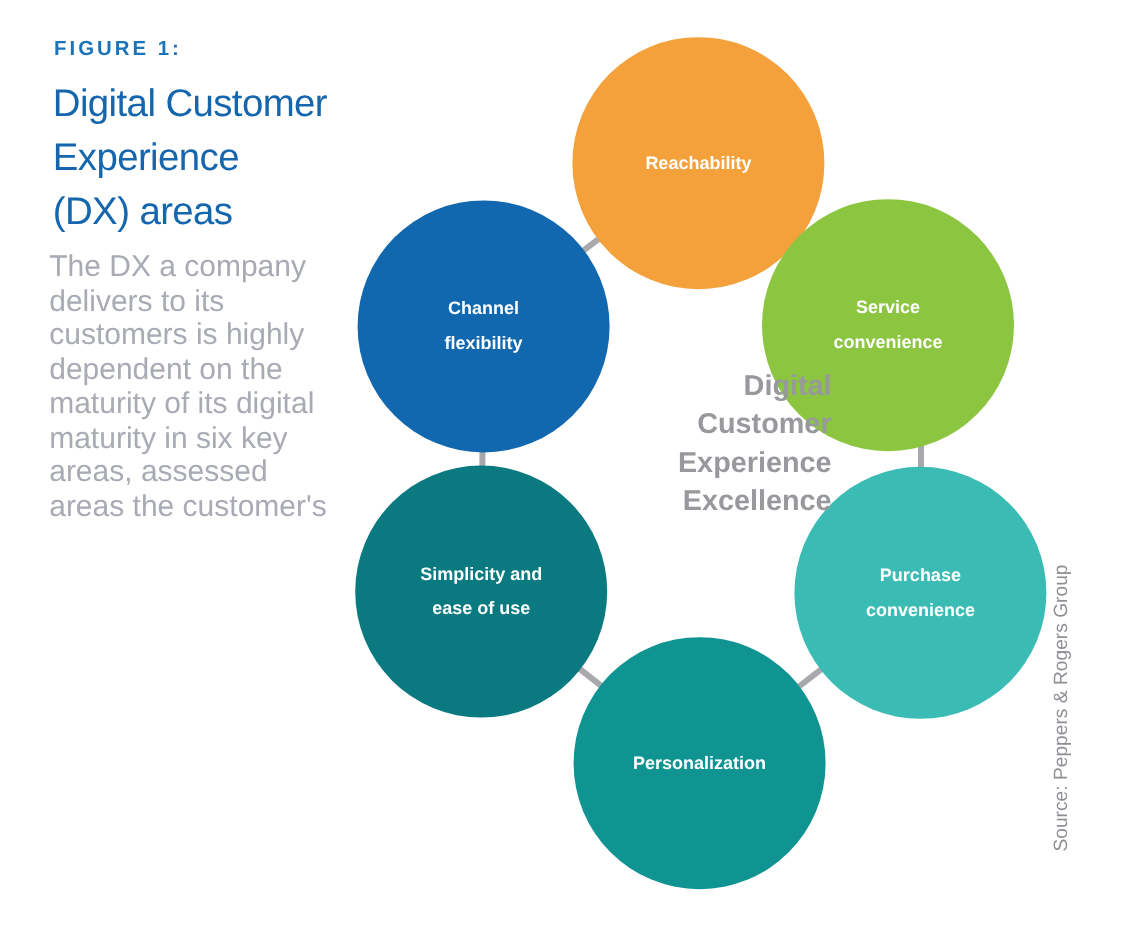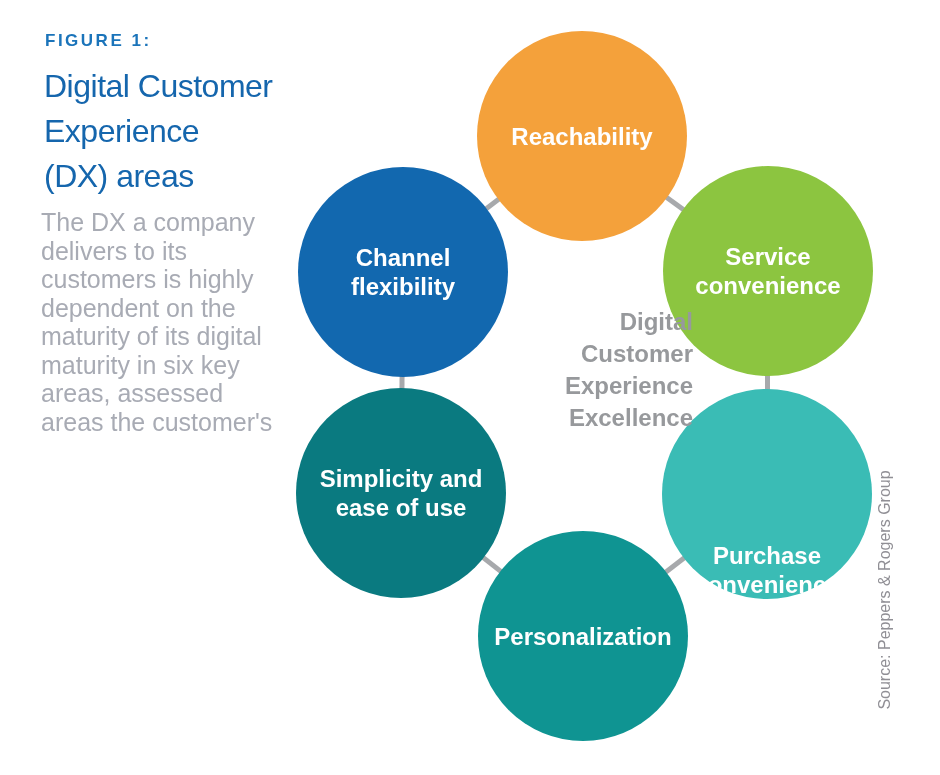--- a/index.html
+++ b/index.html
@@ -58,27 +58,27 @@
     width: 210px;
     height: 210px;
     border-radius: 50%;
     display: flex;
     align-items: center;
     justify-content: center;
     text-align: center;
   }
   .circle .clabel {
     color: #ffffff;
-    font-size: 24px;
+    font-size: 15px;
     font-weight: bold;
     line-height: 29px;
     white-space: pre-line;
   }
   .c-reachability    { left: 459px; top:  31px; }
-  .c-service         { left: 645px; top: 166px; }
+  .c-service         { left: 617px; top: 166px; }
   .c-purchase        { left: 644px; top: 389px; }
   .c-personalization { left: 460px; top: 531px; }
   .c-simplicity      { left: 278px; top: 388px; }
   .c-channel         { left: 280px; top: 167px; }
 
   
   .center-label {
     position: absolute;
     left: 455px;
     top: 306px;
@@ -136,21 +136,21 @@
 
   <div class="circle c-reachability" style="background: rgb(244, 161, 59);">
     <span class="clabel">Reachability</span>
   </div>
 
   <div class="circle c-service" style="background: rgb(140, 197, 64);">
     <span class="clabel">Service
 convenience</span>
   </div>
 
-  <div class="circle c-purchase" style="background: rgb(58, 188, 181); align-items: flex-end;">
+  <div class="circle c-purchase" style="background: rgb(58, 188, 181);">
     <span class="clabel">Purchase
 convenience</span>
   </div>
 
   <div class="circle c-personalization" style="background: rgb(15, 148, 146);">
     <span class="clabel">Personalization</span>
   </div>
 
   <div class="circle c-simplicity" style="background: rgb(10, 122, 128);">
     <span class="clabel">Simplicity and

